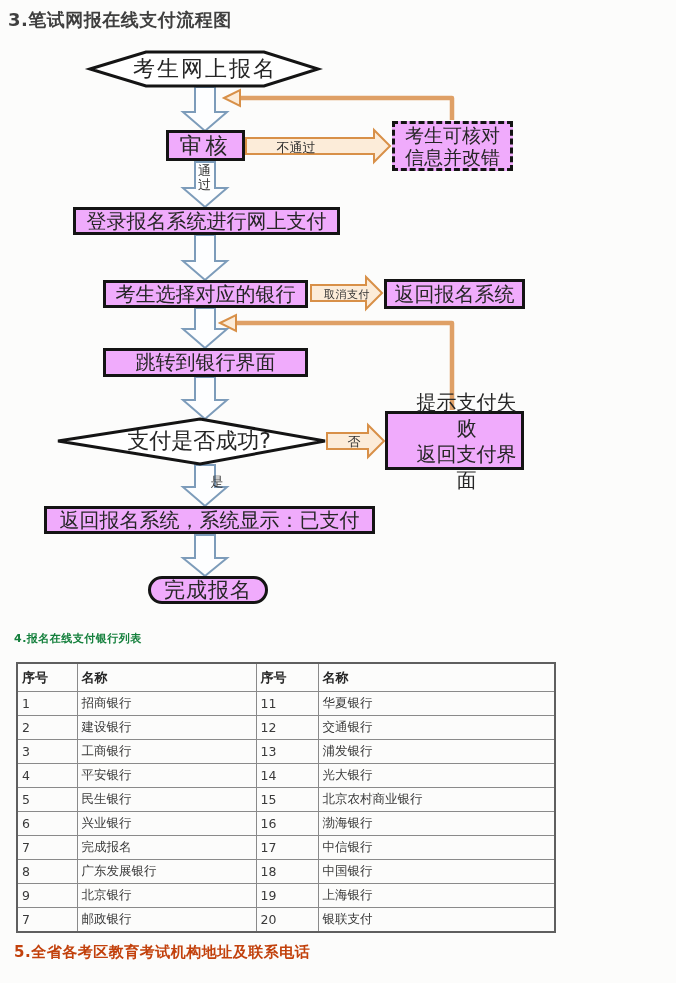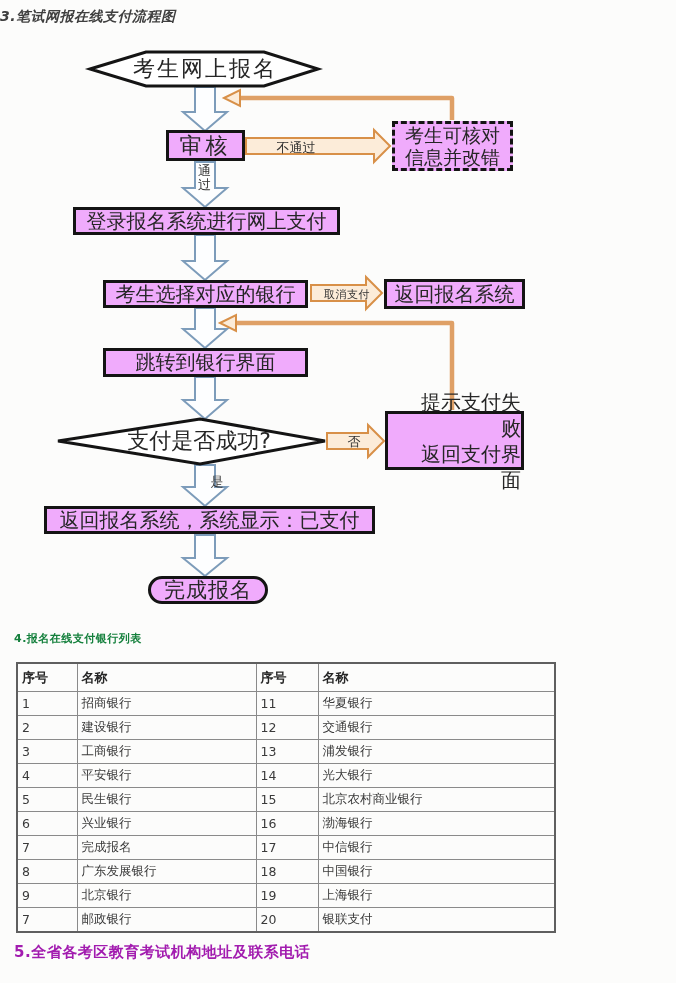--- a/index.html
+++ b/index.html
@@ -1,29 +1,29 @@
 <!DOCTYPE html>
 <html><head>
 <meta charset="utf-8">
 <style>
   html,body{margin:0;padding:0;background:#fff;}
   .canvas{
     position:relative;width:676px;height:983px;background:#fcfcfb;
     font-family:"DejaVu Sans",sans-serif;color:#2e2e2e;overflow:hidden;
   }
   .heading{position:absolute;white-space:nowrap;}
-  .h3{left:0;top:8px;font-size:14px;font-weight:600;color:#3f3f3f;letter-spacing:.5px;font-style:italic;}
+  .h3{left:8px;top:8px;font-size:18px;font-weight:600;color:#3f3f3f;letter-spacing:.5px;}
   .h4{left:14px;top:631px;font-size:11px;font-weight:bold;color:#15803d;letter-spacing:.5px;}
-  .h5{left:14px;top:943px;font-size:15px;font-weight:bold;color:#a21caf;letter-spacing:.5px;}
+  .h5{left:14px;top:943px;font-size:15px;font-weight:bold;color:#c2410c;letter-spacing:.5px;}
 
   .flow-svg{position:absolute;left:0;top:0;z-index:1;}
 
   .node{
     position:absolute;z-index:2;display:flex;align-items:center;justify-content:center;
-    text-align:right;box-sizing:border-box;color:#262626;
+    text-align:center;box-sizing:border-box;color:#262626;
   }
   .boxed{background:#f0abfc;border:3px solid #141414;}
   .n-start{left:105px;top:54px;width:200px;height:30px;font-size:22px;letter-spacing:2px;}
   .n-review{left:166px;top:130px;width:79px;height:31px;font-size:22px;letter-spacing:4px;}
   .n-correct{left:392px;top:121px;width:121px;height:50px;font-size:19px;
              border-style:dashed;white-space:pre-line;line-height:1.18;}
   .n-login{left:73px;top:207px;width:267px;height:28px;font-size:20px;}
   .n-select{left:103px;top:280px;width:205px;height:28px;font-size:20px;}
   .n-return{left:384px;top:279px;width:141px;height:30px;font-size:20px;}
   .n-jump{left:103px;top:348px;width:205px;height:29px;font-size:20px;}

